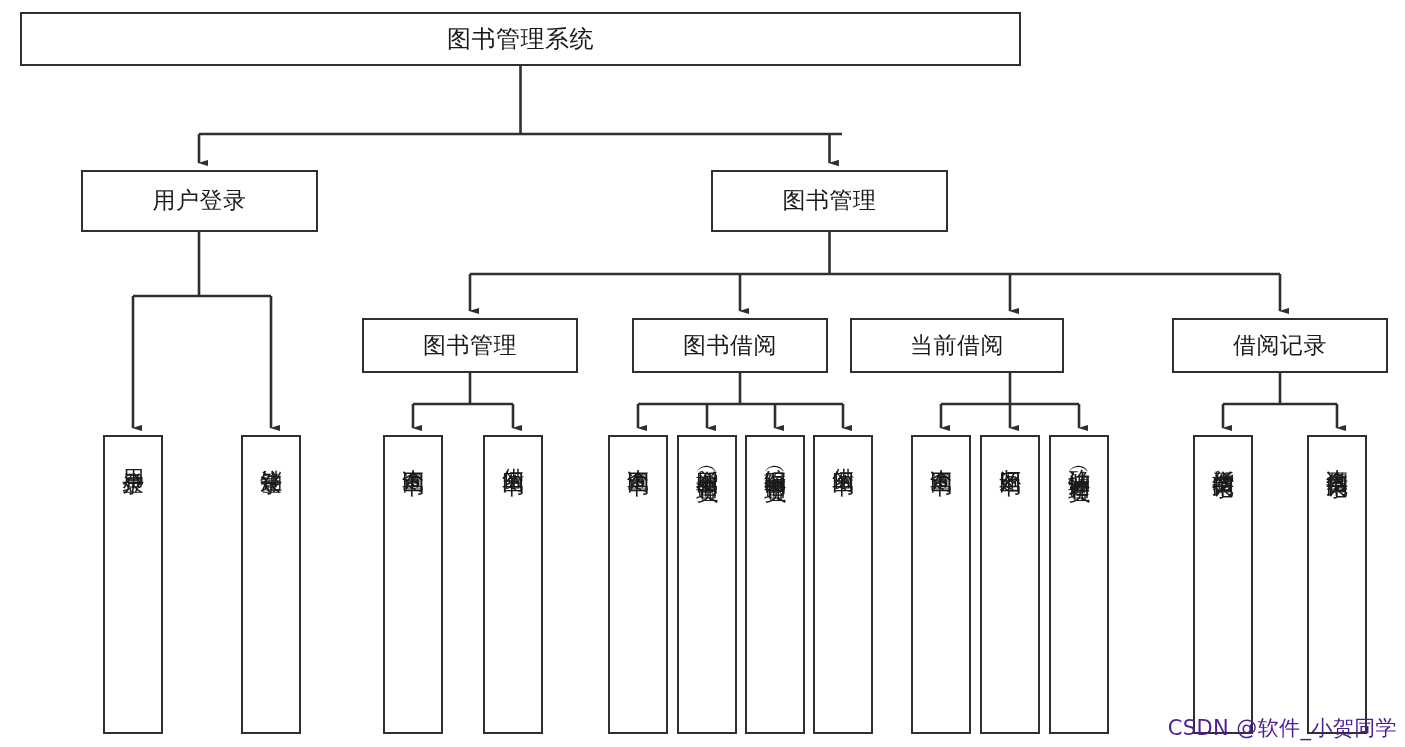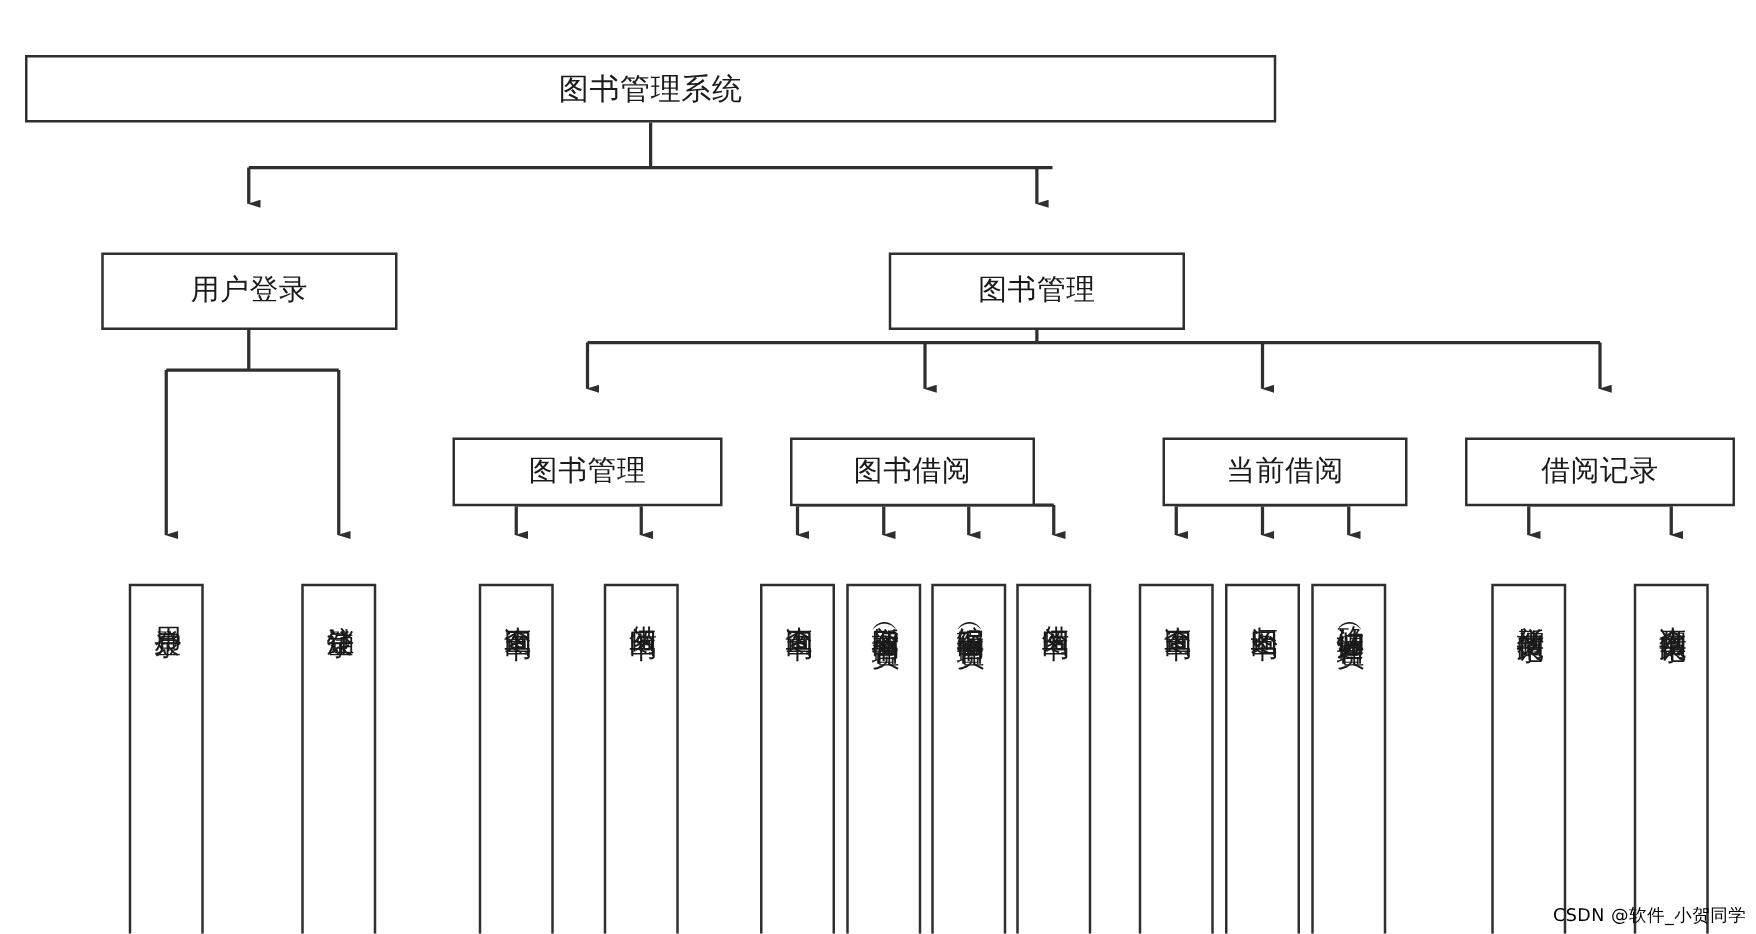--- a/index.html
+++ b/index.html
@@ -29,21 +29,20 @@
   }
   .node {
     position: absolute;
     box-sizing: border-box;
     background: #ffffff;
     border: 2px solid #2f2f2f;
     display: flex;
     align-items: center;
     justify-content: center;
     color: #1a1a1a;
-    margin-top: 32px;
   }
   .node .label {
     display: block;
     text-align: center;
     line-height: 1.18;
     letter-spacing: 0.5px;
   }
   
   .node.h .label {
     writing-mode: horizontal-tb;
@@ -63,22 +62,22 @@
     letter-spacing: 2px;
     max-height: 276px;
   }
   .node.v.tall .label {
     max-height: 284px;
   }
   .watermark {
     position: absolute;
     right: 8px;
     bottom: 5px;
-    font-size: 14px;
-    color: #000000;
+    font-size: 21px;
+    color: #4c1d95;
     white-space: nowrap;
     letter-spacing: 0.4px;
     user-select: none;
     text-align: right;
   }
 </style>
 </head>
 <body>
 
 <div id="canvas">
@@ -146,21 +145,21 @@
   </div>
 
   <div class="node h" style="left:362px; top:318px; width:216px; height:55px;">
     <span class="label">图书管理</span>
   </div>
 
   <div class="node h" style="left:632px; top:318px; width:196px; height:55px;">
     <span class="label">图书借阅</span>
   </div>
 
-  <div class="node h" style="left:930px; top:318px; width:196px; height:55px;">
+  <div class="node h" style="left:850px; top:318px; width:214px; height:55px;">
     <span class="label">当前借阅</span>
   </div>
 
   <div class="node h" style="left:1172px; top:318px; width:216px; height:55px;">
     <span class="label">借阅记录</span>
   </div>
 
   <div class="node v" style="left:103px; top:435px; width:60px; height:299px;">
     <span class="label">用户登录</span>
   </div>

